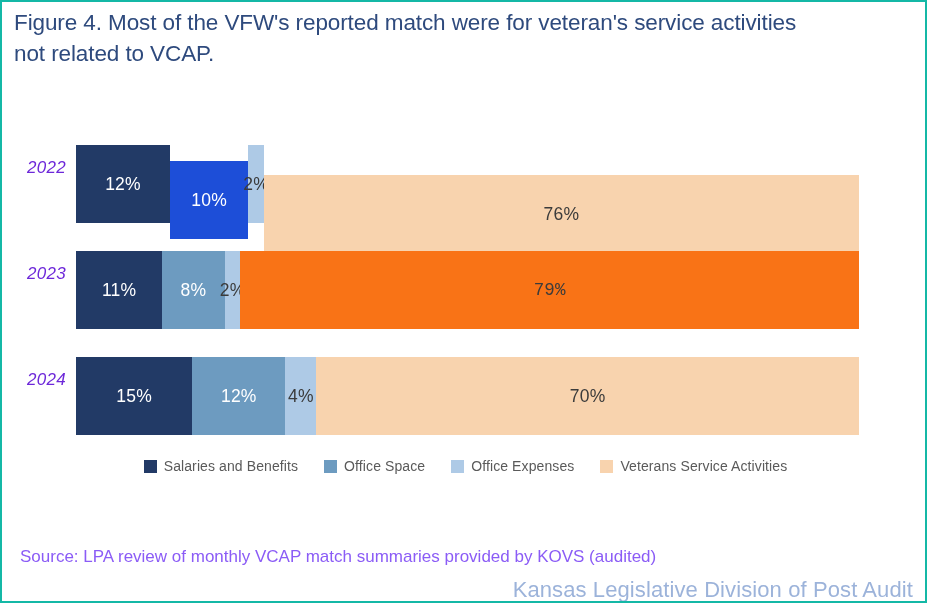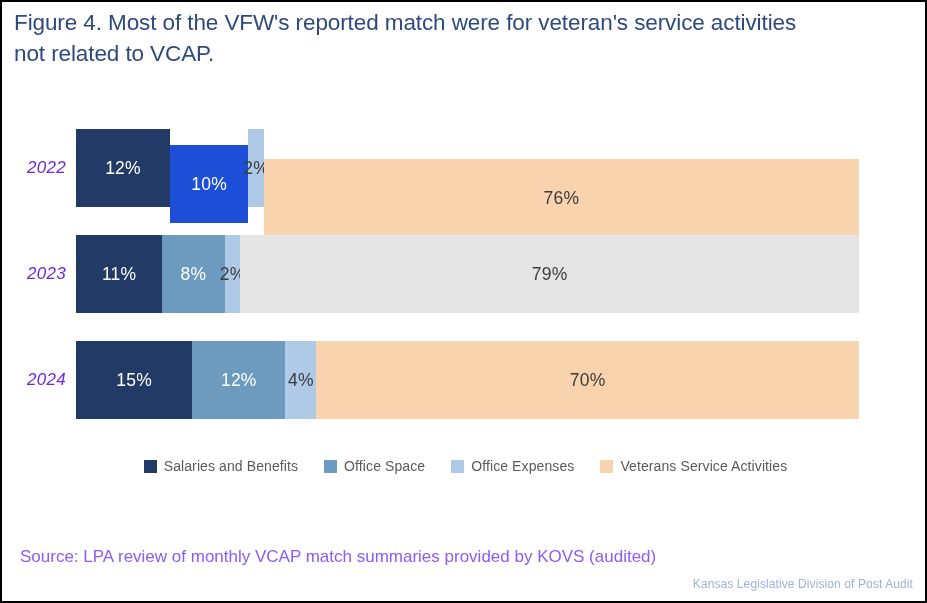--- a/index.html
+++ b/index.html
@@ -9,21 +9,21 @@
   }
   body {
     font-family: "Liberation Sans", sans-serif;
   }
   #figure-root {
     position: relative;
     width: 927px;
     height: 603px;
     box-sizing: border-box;
     background: #ffffff;
-    border: 2px solid #000000;
+    border: 2px solid #14b8a6;
     overflow: hidden;
   }
 
   
   .title-block {
     position: absolute;
     left: 12px;
     top: 5px;
     width: 900px;
     color: #2E4A7D;
@@ -63,21 +63,21 @@
     justify-content: flex-end;
     color: #6d28d9;
     font-size: 17px;
     letter-spacing: 0.3px;
     font-style: italic;
   }
 
   .bar-track {
     position: absolute;
     left: 74px;
-    top: 0;
+    top: 16px;
     width: 783px;
     height: 78px;
     display: flex;
     flex-direction: row;
   }
   .seg {
     position: relative;
     height: 78px;
     box-sizing: border-box;
     display: flex;
@@ -135,21 +135,21 @@
     white-space: nowrap;
     margin-top: 24px;
   }
 
   
   .footer-line {
     position: absolute;
     right: 12px;
     top: 575px;
     color: #9CB3DA;
-    font-size: 12px;
+    font-size: 22px;
     white-space: nowrap;
     letter-spacing: 0.1px;
   }
 </style>
 </head>
 <body>
 
 <div id="figure-root">
 
   <div class="title-block">
@@ -180,21 +180,21 @@
         <div class="bar-track">
           <div class="seg" style="width: 11%; background: rgb(34, 58, 102); padding-left: 19px;">
             <span class="seg-label lbl-light">11%</span>
           </div>
           <div class="seg" style="width: 8%; background: rgb(109, 155, 192);">
             <span class="seg-label lbl-light">8%</span>
           </div>
           <div class="seg" style="width: 2%; background: rgb(174, 202, 230);">
             <span class="seg-label lbl-dark">2%</span>
           </div>
-          <div class="seg" style="width: 79%; background: #e5e5e5;">
+          <div class="seg" style="width: 79%; background: #f97316; font-family: Liberation Mono, monospace;">
             <span class="seg-label lbl-dark">79%</span>
           </div>
         </div>
       </div>
       <div class="bar-row row-2">
         <div class="cat-label">2024</div>
         <div class="bar-track">
           <div class="seg" style="width: 14.8515%; background: rgb(34, 58, 102);">
             <span class="seg-label lbl-light">15%</span>
           </div>

